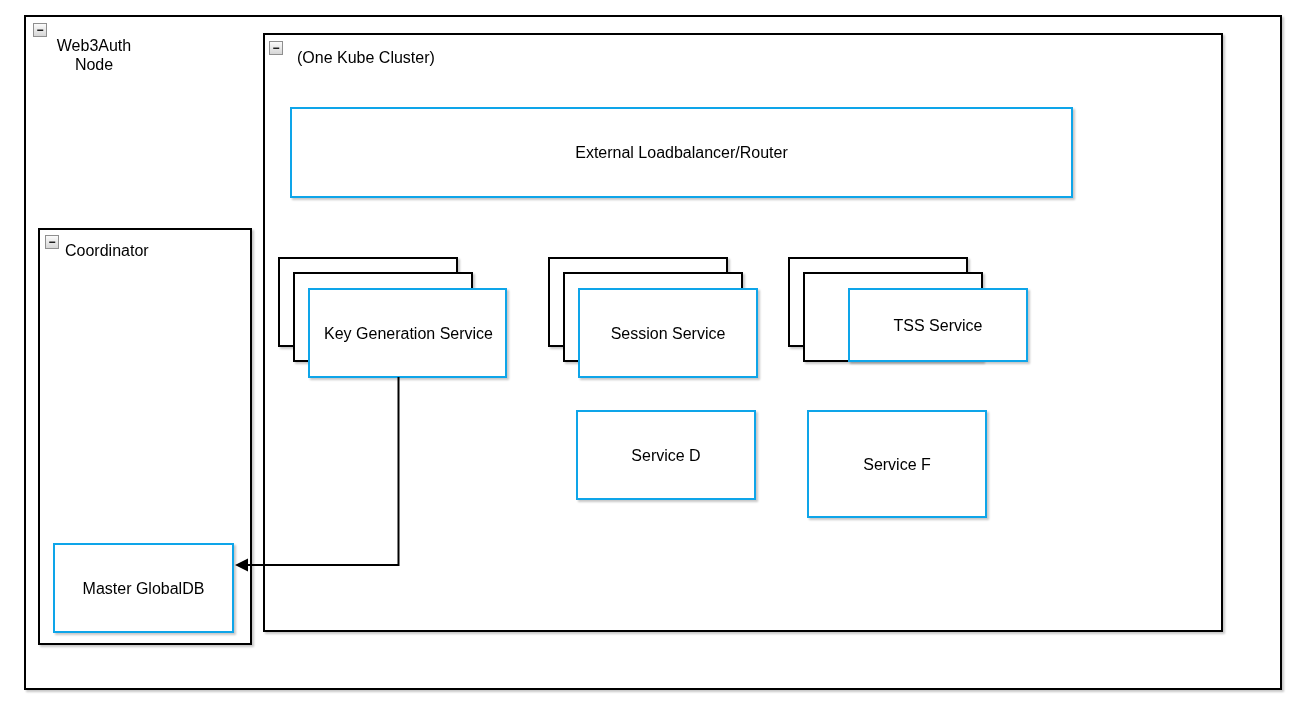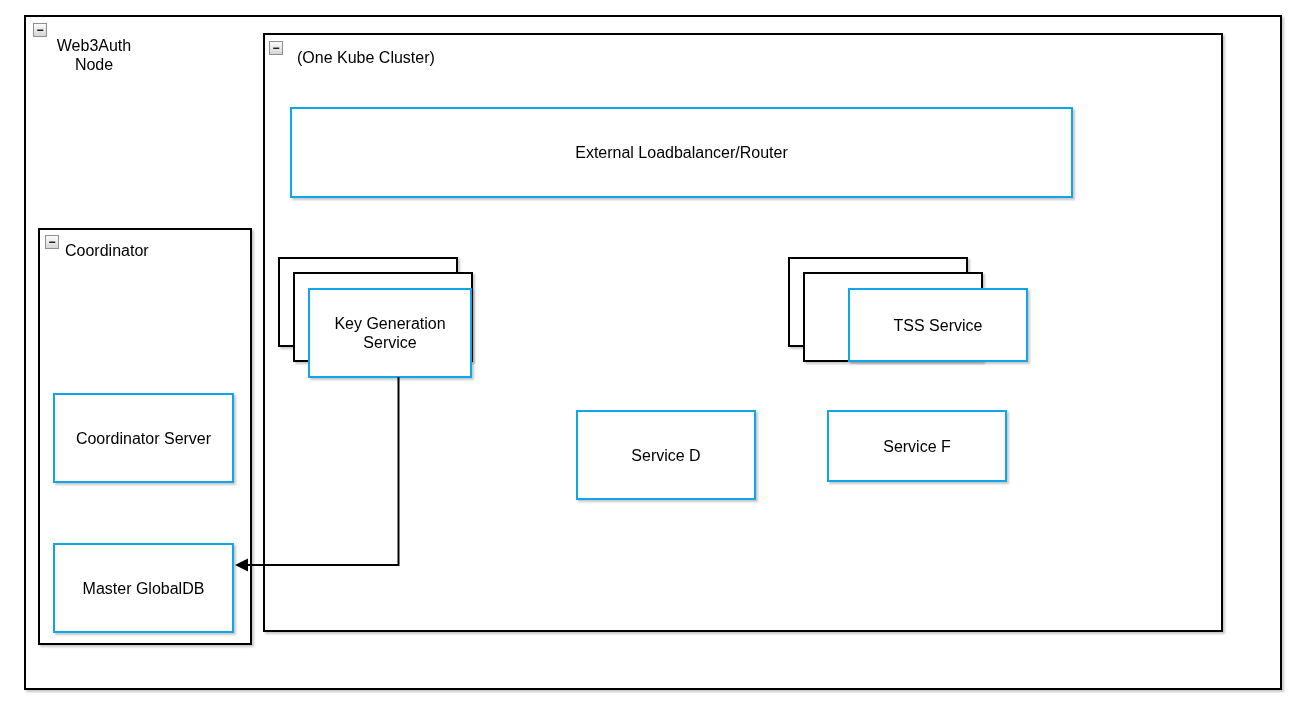--- a/index.html
+++ b/index.html
@@ -53,53 +53,57 @@
       <span style="margin-left:4px;">(One Kube Cluster)</span>
     </div>
 
     <div class="box" style="left:25px;top:72px;width:783px;height:91px;">
       <span>External Loadbalancer/Router</span>
     </div>
 
     <div style="position:absolute;left:13px;top:222px;width:212px;height:123px;">
       <div class="layer" style="left:0;top:0;"></div>
       <div class="layer" style="left:15px;top:15px;"></div>
-      <div class="box" style="left:30px;top:31px;width:164px;height:90px;">
+      <div class="box" style="left:30px;top:31px;width:199px;height:90px;justify-content:flex-end;">
         <span>Key Generation Service</span>
       </div>
     </div>
 
+    <div style="position:absolute;left:283px;top:222px;width:212px;height:123px;">
+      <div class="layer" style="left:0;top:0;"></div>
+      <div class="layer" style="left:15px;top:15px;"></div>
+      <div class="box" style="left:30px;top:31px;width:180px;height:90px;">
+        <span>Session Service</span>
+      </div>
+    </div>
 
     <div style="position:absolute;left:523px;top:222px;width:212px;height:123px;">
       <div class="layer" style="left:0;top:0;"></div>
       <div class="layer" style="left:15px;top:15px;"></div>
       <div class="box" style="left:30px;top:31px;width:180px;height:74px;margin-left:30px;">
         <span>TSS Service</span>
       </div>
     </div>
 
     <div class="box" style="left:311px;top:375px;width:180px;height:90px;">
       <span>Service D</span>
     </div>
 
-    <div class="box" style="left:562px;top:375px;width:180px;height:72px;">
+    <div class="box" style="left:542px;top:375px;width:180px;height:108px;">
       <span>Service F</span>
     </div>
   </div>
 
   <div class="container" style="left:12px;top:211px;width:214px;height:417px;">
 
     <div class="collapse" style="left:5px;top:5px;">−</div>
 
     <div class="ctitle" style="left:25px;top:11px;">Coordinator</div>
 
 
-    <div class="box" style="left:13px;top:163px;width:181px;height:90px;">
-      <span>Coordinator Server</span>
-    </div>
 
     <div class="box" style="left:13px;top:313px;width:181px;height:90px;text-align:center;">
       <span>Master GlobalDB</span>
     </div>
   </div>
 </div>
 
 <svg class="overlay" width="1302" height="708" viewBox="0 0 1302 708">
   <path d="M398.5,377 L398.5,565 L248,565" fill="none" stroke="#000000" stroke-width="2"></path>
   <polygon points="235,565 248,558.5 248,571.5" fill="#000000"></polygon>

